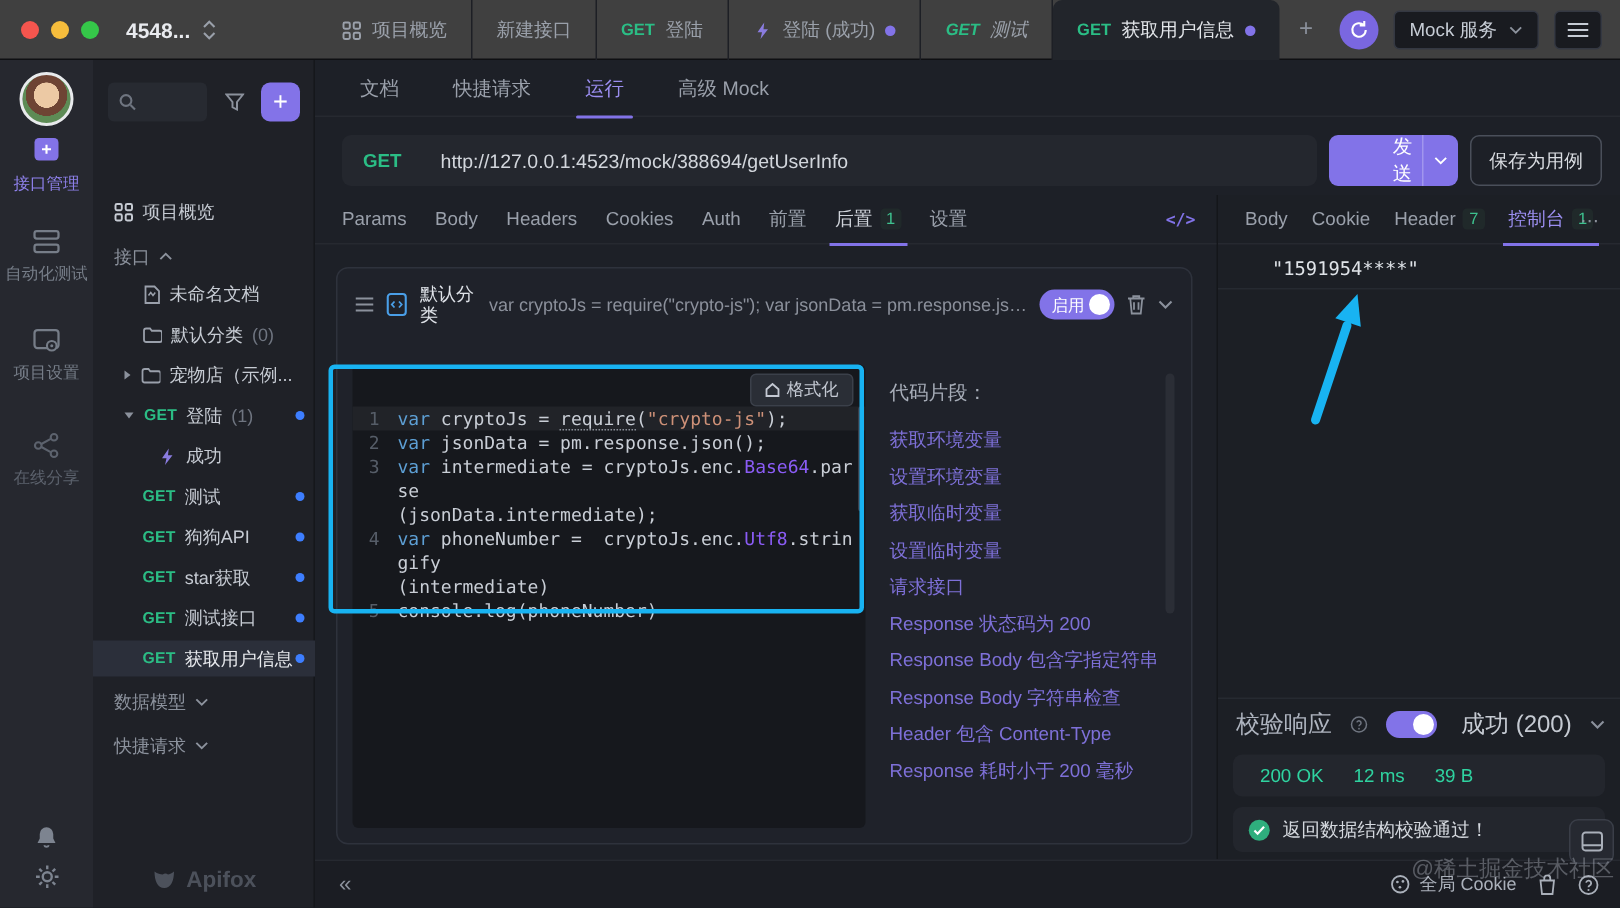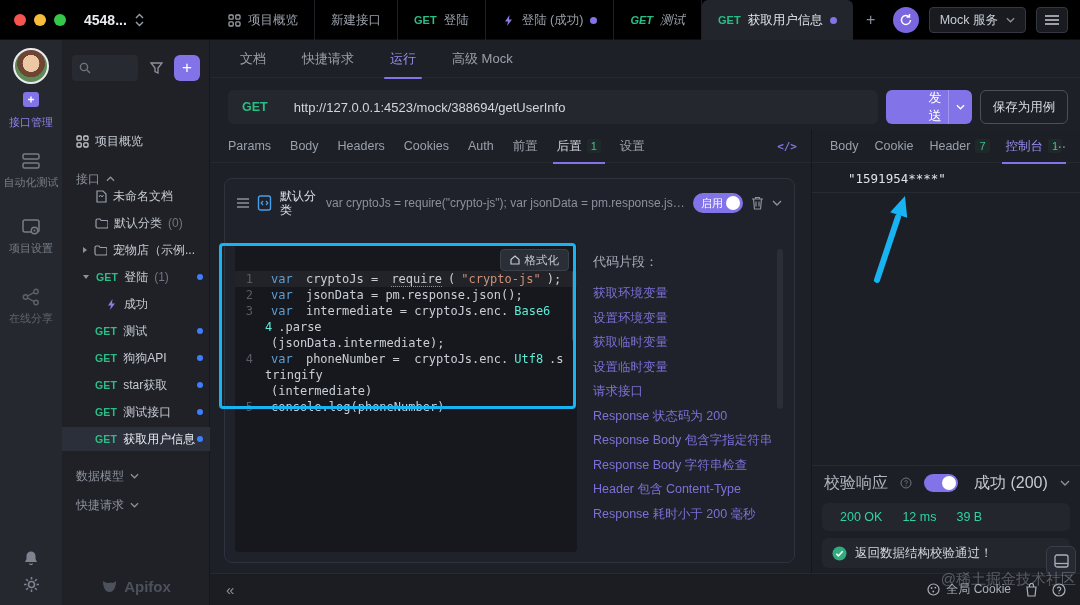--- a/index.html
+++ b/index.html
@@ -1,23 +1,23 @@
 <!DOCTYPE html>
 <html><head>
 <meta charset="utf-8">
 <style>
   * { margin:0; padding:0; box-sizing:border-box; }
   html,body { width:1080px; height:605px; background:#17191e; overflow:hidden;
     font-family:"Liberation Sans", sans-serif; }
   .app { position:absolute; left:0; top:0; width:1080px; height:605px; background:#1d2027; }
-  i { font-style:normal;margin-left:6px; }
+  i { font-style:normal; }
   svg { display:block; }
 
   
-  .topbar { position:absolute; left:0; top:0; width:1080px; height:40px; background:#000000; border-bottom:1px solid #0e0f12; z-index:5; }
+  .topbar { position:absolute; left:0; top:0; width:1080px; height:40px; background:#404040; border-bottom:1px solid #0e0f12; z-index:5; }
   .lights { position:absolute; left:14px; top:14px; display:flex; gap:8px; }
   .lights span { width:12px; height:12px; border-radius:50%; }
   .proj-switch { position:absolute; left:84px; top:0; height:40px; display:flex; align-items:center; gap:8px; color:#e9ebef; font-size:14px; font-weight:bold; }
   .tabstrip { position:absolute; left:212px; top:0; height:40px; display:flex; align-items:stretch; }
   .ttab { display:flex; align-items:center; gap:7px; padding:0 16px; font-size:12.5px; color:#9aa0aa; border-right:1px solid #1d1f25; white-space:nowrap; }
   .ttab .m { color:#2bbd85; font-weight:bold; font-size:11px; }
   .ttab.italic, .ttab.italic .m { font-style:italic; }
   .ttab.active { background:#22252b; color:#e3e6ea; border-right:none; border-radius:6px 6px 0 0; }
   .dot { width:7px; height:7px; border-radius:50%; background:#8273e8; flex:0 0 auto; }
   .tbtn { width:36px; display:flex; align-items:center; justify-content:center; color:#8b919c; font-size:16px; }
@@ -36,21 +36,21 @@
 
   
   .tree { position:absolute; left:62px; top:40px; width:148px; bottom:0; background:#1f2127; border-right:1px solid #15171b; z-index:3; }
   .tree-top { position:absolute; left:0; top:14px; width:148px; height:28px; display:flex; align-items:center; gap:6px; padding:0 10px; }
   .search-box { flex:1; height:26px; background:#272a31; border-radius:4px; display:flex; align-items:center; padding-left:7px; color:#6f7580; }
   .filter-btn { width:24px; height:24px; display:flex; align-items:center; justify-content:center; color:#8b919c; }
   .plus-btn { width:26px; height:26px; background:#8373e8; border-radius:6px; color:#fff; font-size:17px; display:flex; align-items:center; justify-content:center; }
   .trow { position:absolute; left:0; width:148px; height:24px; display:flex; align-items:center; gap:6px; font-size:12px; color:#c6cbd3; padding-left:14px; white-space:nowrap; overflow:hidden; }
   .trow .m { color:#2bbd85; font-weight:bold; font-size:10.5px; letter-spacing:.2px; }
   .trow .cnt { color:#6f7580; }
-  .trow.section { color:#8b919c; font-size:12px;margin-top:8px; }
+  .trow.section { color:#8b919c; font-size:12px; }
   .trow.child { padding-left:33px; }
   .trow.gchild { padding-left:43px; }
   .trow.selected { background:#2b2f3a; color:#e8eaee; }
   .bdot { position:absolute; right:7px; width:6px; height:6px; border-radius:50%; background:#3d7eff; }
   .tree-logo { position:absolute; bottom:10px; left:0; width:148px; display:flex; align-items:center; justify-content:center; gap:6px; color:#4c515b; font-weight:bold; font-size:15px; }
 
   
   .main { position:absolute; left:210px; top:40px; right:0; bottom:0; background:#1d2027; }
   .doc-tabs { position:absolute; left:0; top:0; right:0; height:38px; display:flex; align-items:center; gap:36px; padding-left:30px; border-bottom:1px solid #262930; font-size:13px; color:#9aa0ab; }
   .doc-tab { position:relative; height:38px; display:flex; align-items:center; }
@@ -86,21 +86,21 @@
   .card-body { position:absolute; left:10px; right:8px; top:64px; bottom:10px; display:flex; gap:8px; }
   .editor { width:342px; background:#16181d; border-radius:4px; position:relative; overflow:hidden; padding-top:28px;
     font-family:"DejaVu Sans Mono", monospace; font-size:12px; line-height:16px; }
   .fmt-btn { position:absolute; right:8px; top:6px; height:22px; display:flex; align-items:center; gap:5px; background:#2a2e36; border:1px solid #3b404a; border-radius:4px; padding:0 9px; color:#c3c8d2; font-size:11.5px; font-family:"Liberation Sans", sans-serif; }
   .cl { display:flex; min-height:16px; }
   .cl.hl { background:rgba(255,255,255,.05); }
   .ln { width:30px; text-align:right; padding-right:12px; color:#565d68; flex:0 0 auto; }
   .ct { white-space:pre-wrap; word-break:break-all; color:#c9ced6; padding-right:8px; }
   .kw { color:#5d9fd4; }
   .str { color:#ce9178; }
-  .cls { color:#5eead4; }
+  .cls { color:#8b5cf6; }
   .und { border-bottom:1px dotted #8a8f98; }
   .ed-scroll { position:absolute; right:1px; top:28px; width:4px; height:70px; background:#3a3f4a; border-radius:2px; }
 
   .snippets { flex:1; position:relative; overflow:hidden; padding:10px 14px 0 8px; }
   .snip-head { font-size:13px; color:#a7adb8; margin-bottom:10px; }
   .snip-link { font-size:12.5px; color:#7e70d8; line-height:24.5px; white-space:nowrap; }
   .snip-scroll { position:absolute; right:3px; top:6px; width:6px; height:160px; background:#2b2e36; border-radius:3px; }
 
   
   .resp-pane { flex:1; position:relative; background:#1c1f25; }

